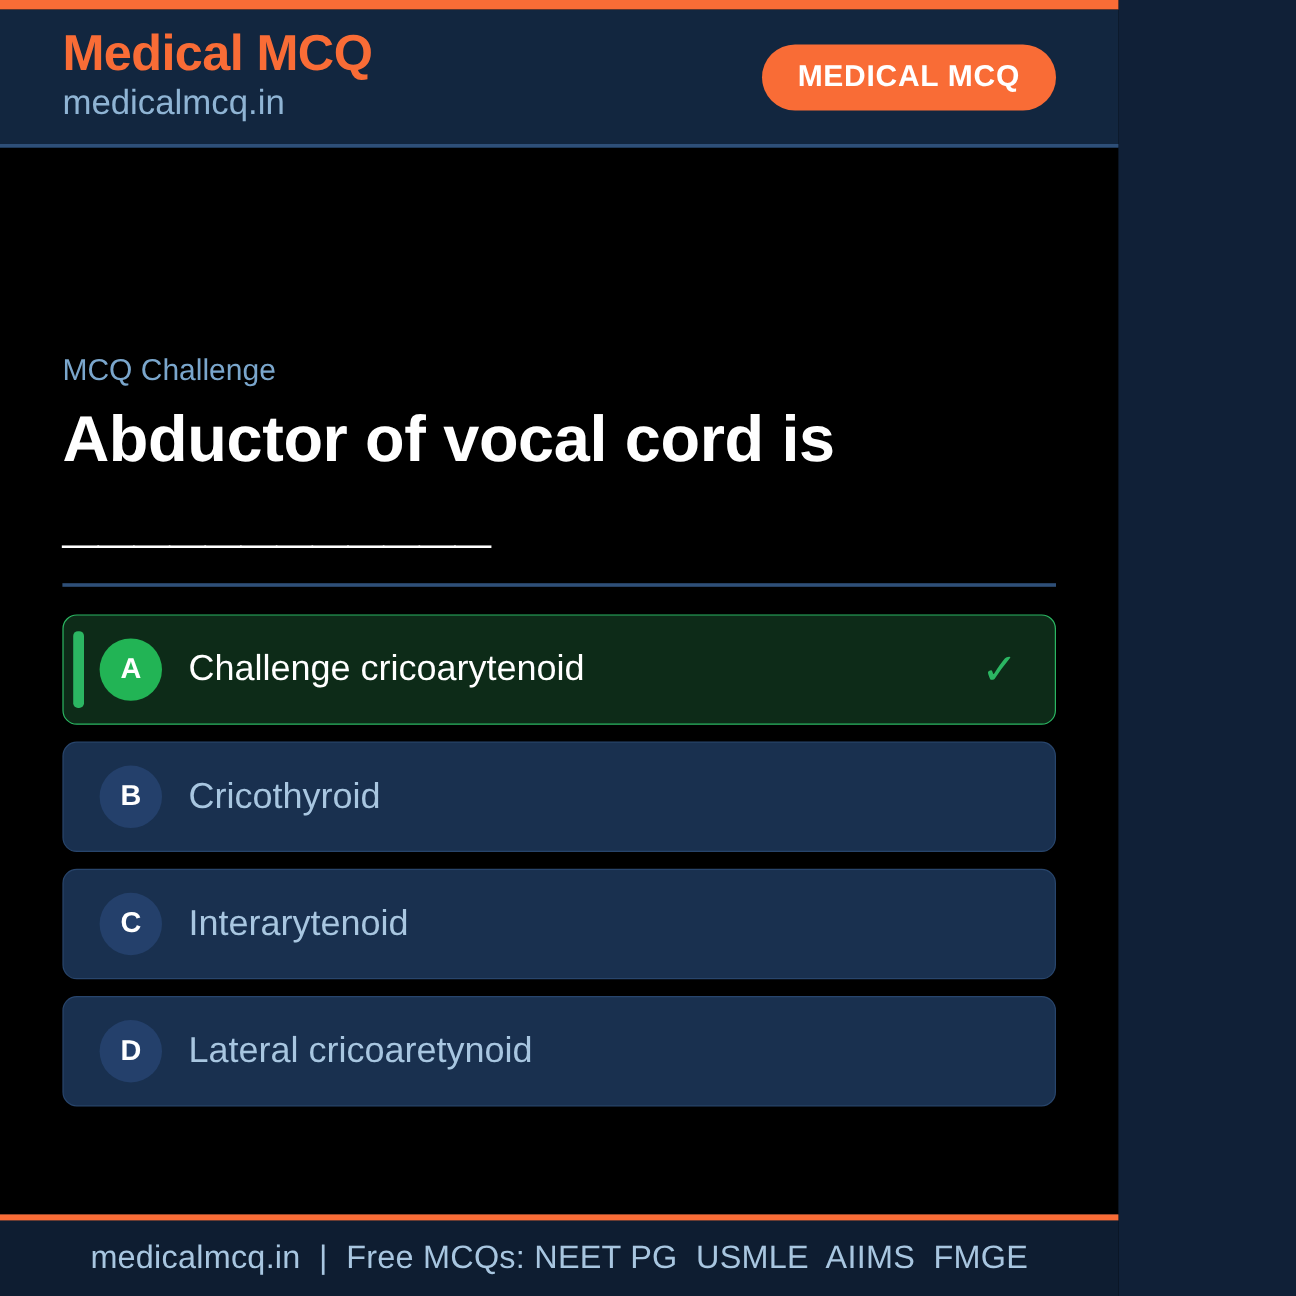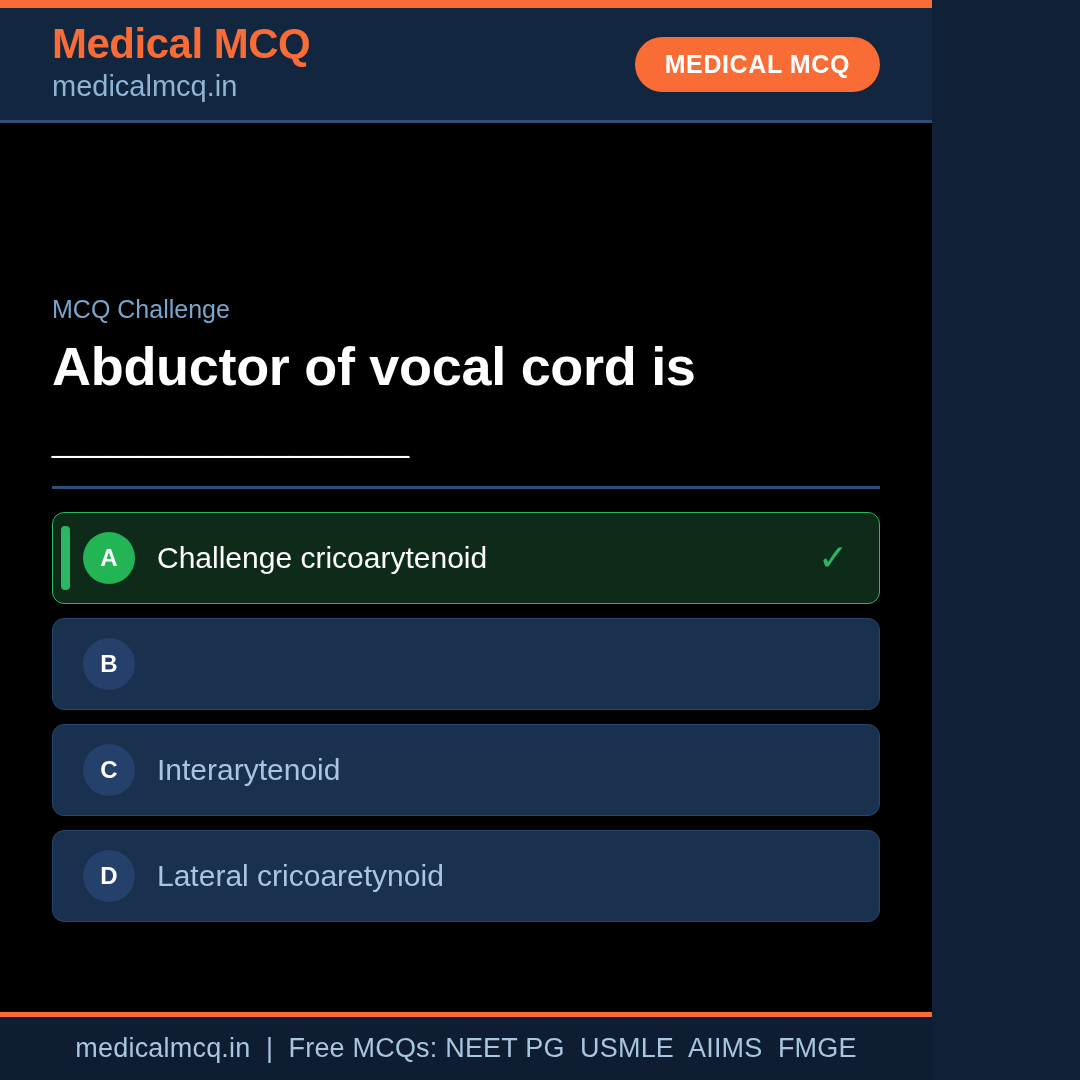--- a/index.html
+++ b/index.html
@@ -226,20 +226,21 @@
 
       <div class="option correct">
         <div class="accent-bar"></div>
         <div class="badge">A</div>
         <div class="label">Challenge cricoarytenoid</div>
         <div class="mark">✓</div>
       </div>
 
       <div class="option">
         <div class="badge">B</div>
+        <div class="label">Cricothyroid</div>
         <div class="mark"></div>
       </div>
 
       <div class="option">
         <div class="badge">C</div>
         <div class="label">Interarytenoid</div>
         <div class="mark"></div>
       </div>
 
       <div class="option">

